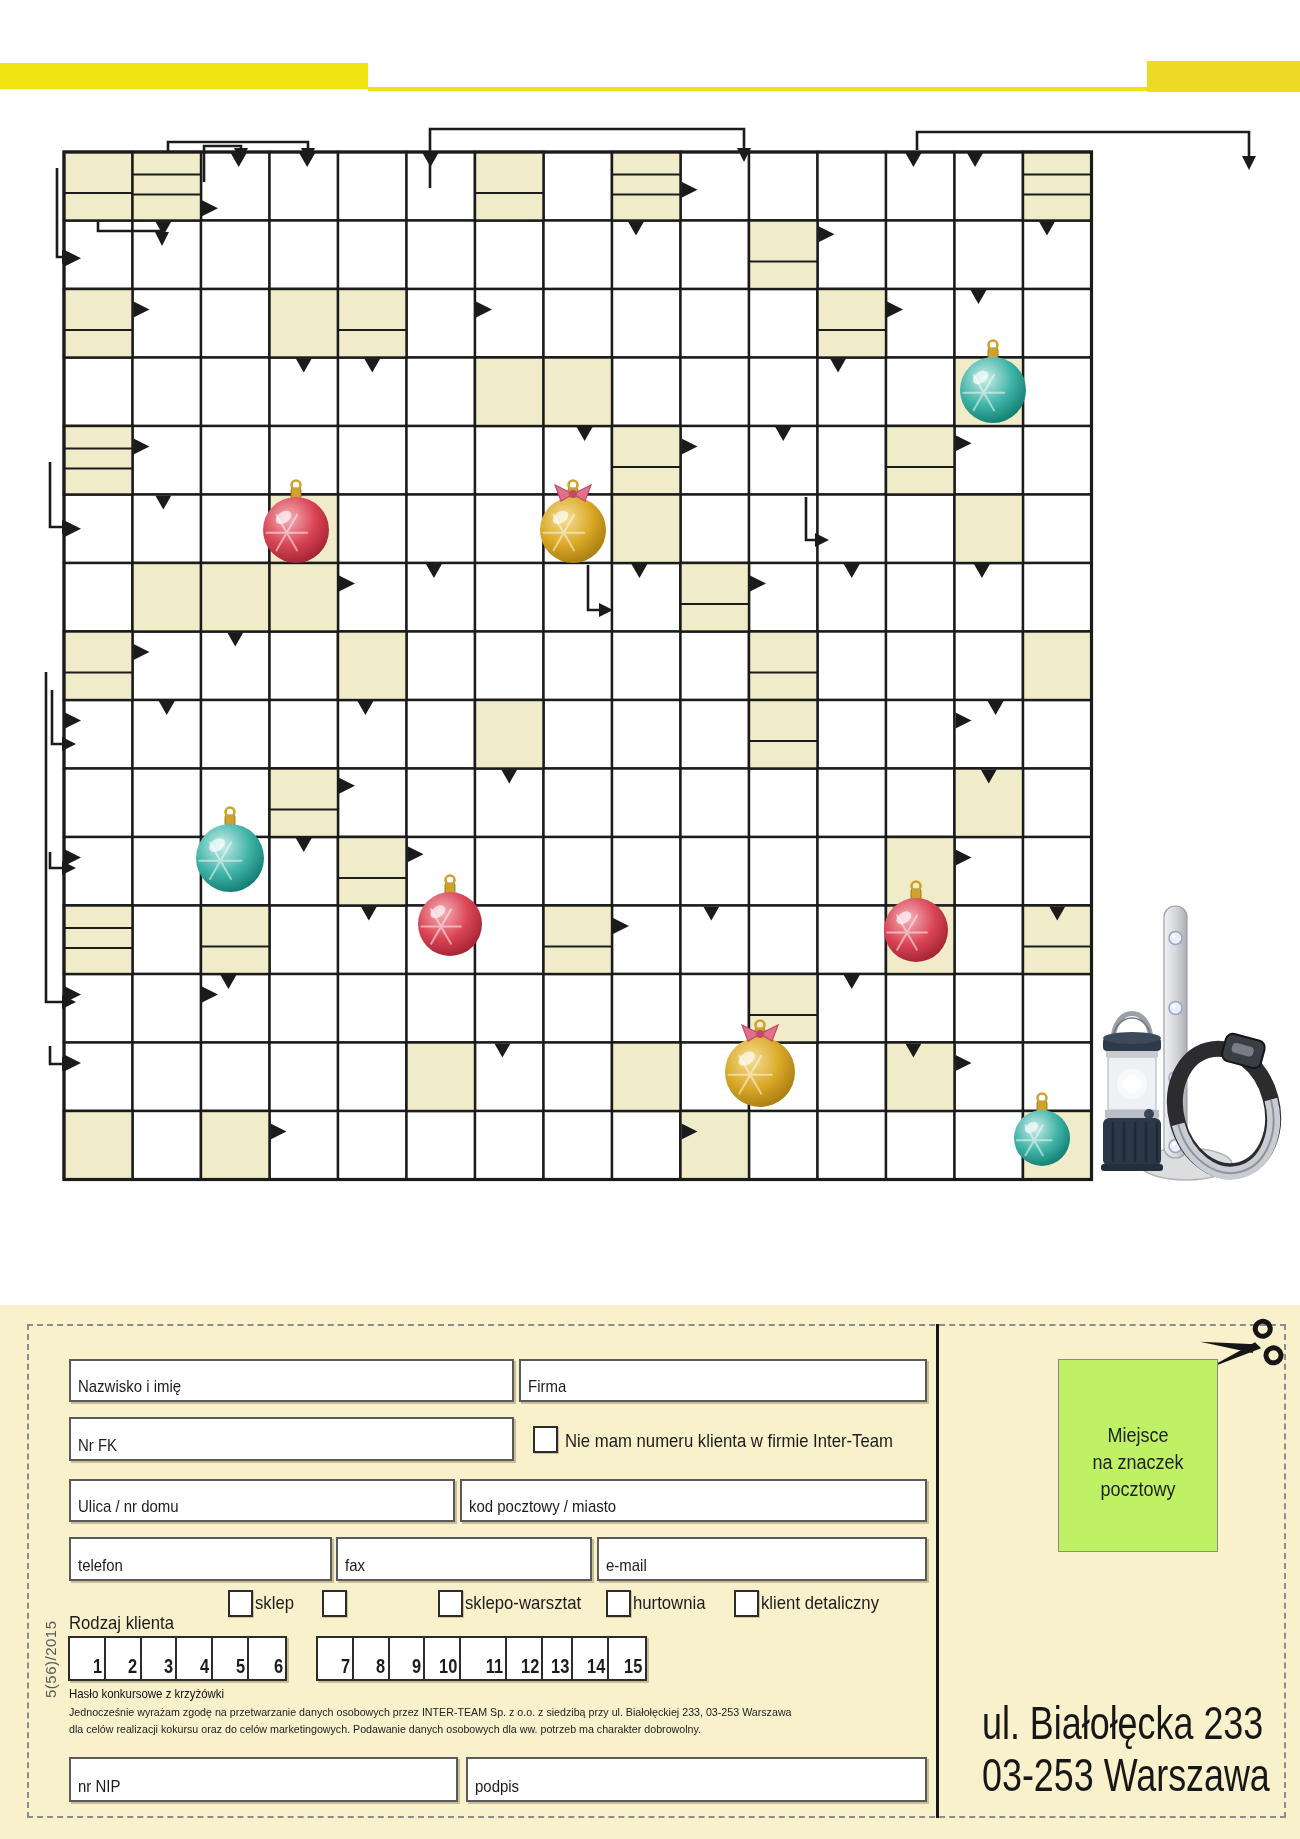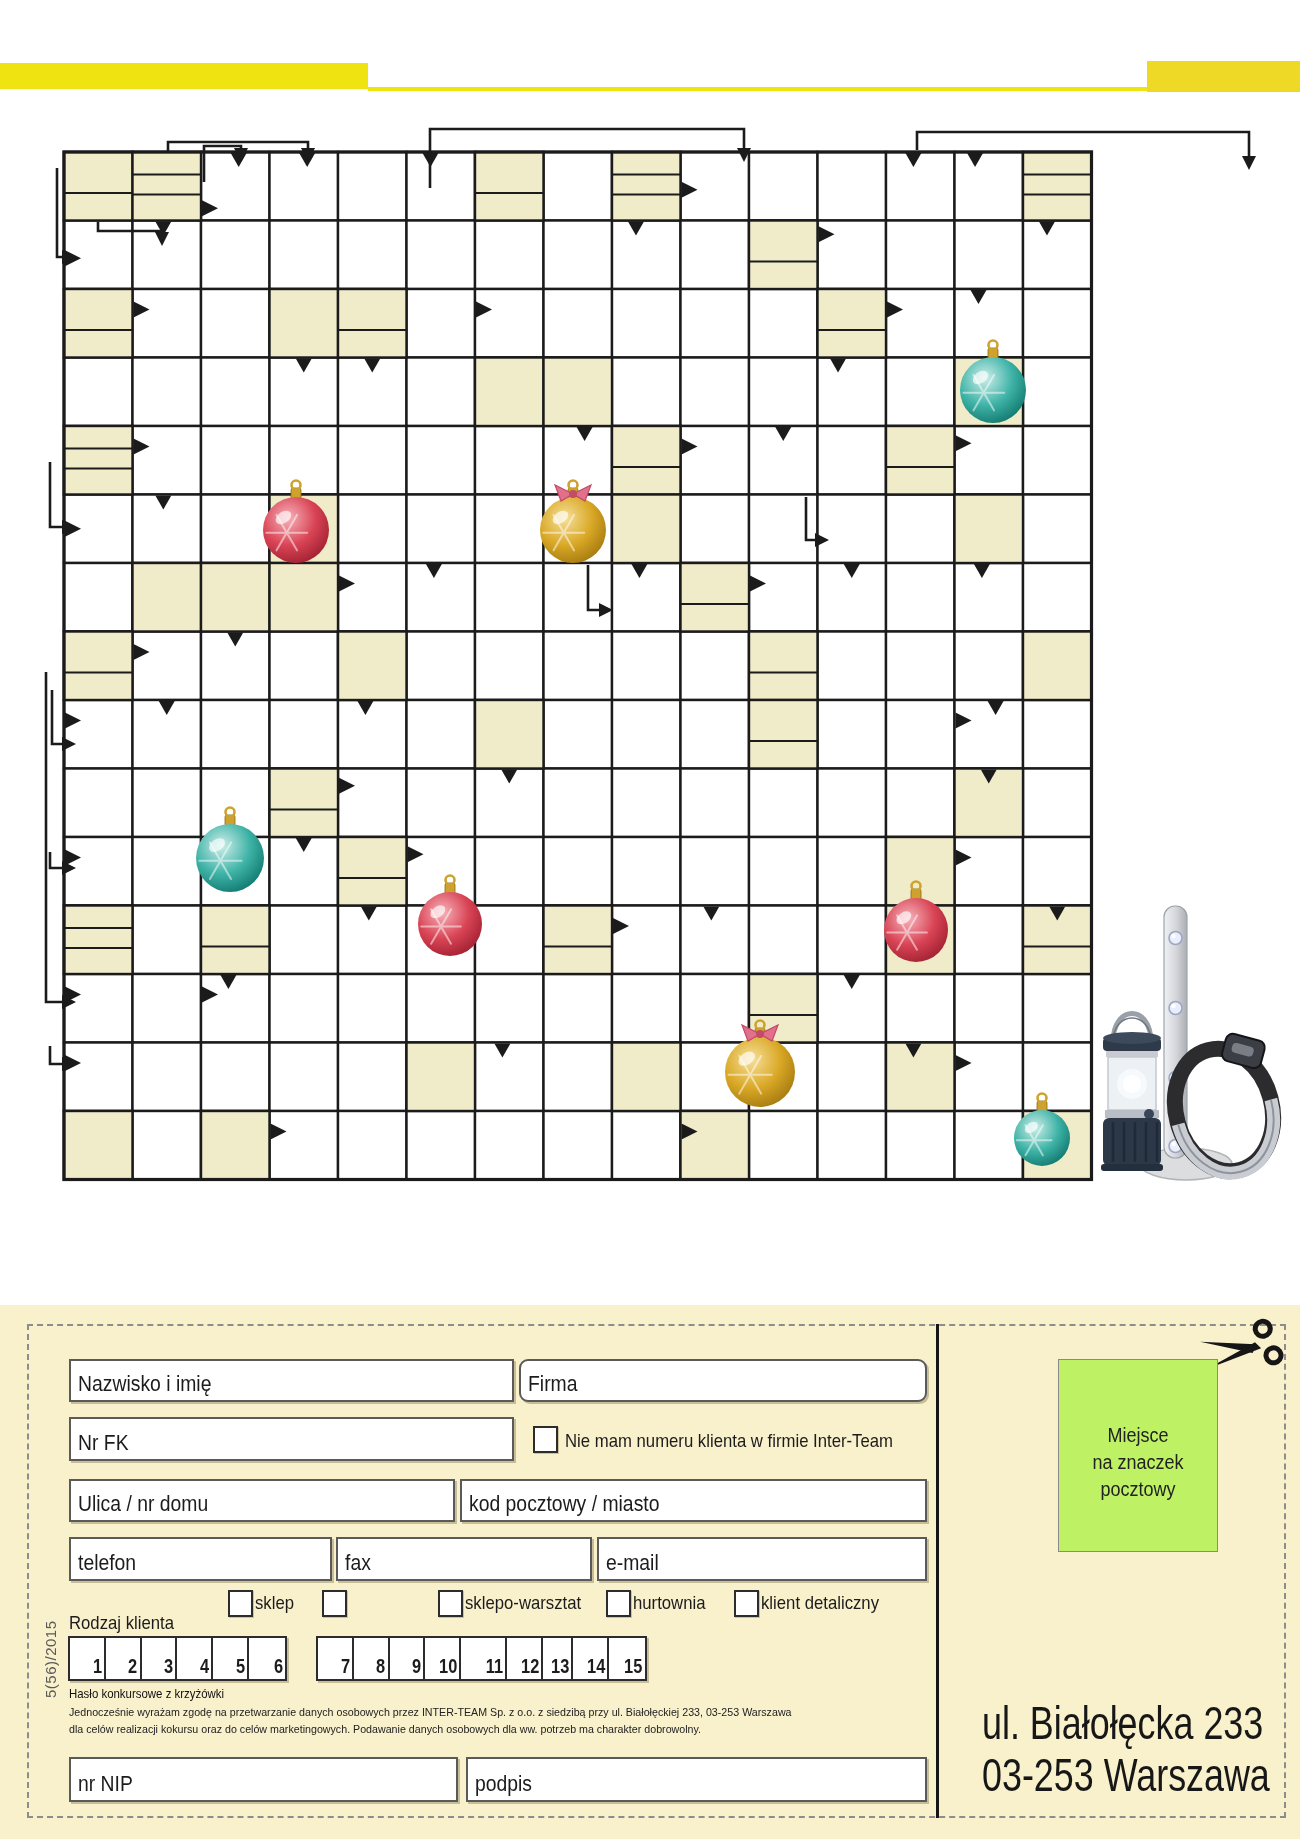--- a/index.html
+++ b/index.html
@@ -14,21 +14,21 @@
   #yellow-line{left:368px;top:87px;width:779px;height:4px;}
   #yellow-right{left:1147px;top:61px;width:153px;height:31px;}
 
   
   #cream{left:0;top:1305px;width:1300px;height:534px;background:#f9f0cc;}
   #cutline{left:27px;top:1324px;width:1255px;height:490px;border:2px dashed #8d8d8d;}
   #divider{left:936px;top:1324px;width:3px;height:494px;background:#161616;}
 
   .fieldbox{position:absolute;background:#ffffff;border:2px solid #5a5a5a;
             box-shadow:2px 2px 0 rgba(125,112,70,.40);}
-  .fieldbox .lbl{position:absolute;left:7px;bottom:3px;font-size:22px;color:#1c1c1c;text-decoration:underline;}
+  .fieldbox .lbl{position:absolute;left:7px;bottom:3px;font-size:17px;color:#1c1c1c;text-decoration:underline;}
 
   .cbx{position:absolute;width:21px;height:23px;background:#fff;border:2px solid #2c2c2c;
        box-shadow:1px 1px 0 rgba(125,112,70,.35);}
   .cblabel{position:absolute;font-size:19px;color:#1c1c1c;}
 
   #rodzaj-label{left:69px;top:1592px;font-size:19px;margin-top:20px;}
 
   .numgroup{position:absolute;top:1636px;height:41px;background:#fff;border:2px solid #2c2c2c;
             box-shadow:2px 2px 0 rgba(125,112,70,.40);display:flex;}
   .numcell{position:relative;height:100%;border-right:2px solid #2c2c2c;box-sizing:border-box;}
@@ -656,21 +656,21 @@
       <path d="M6,44 L58,26 L63,33 Z"></path>
       <circle cx="68" cy="14" r="7.5" fill="none" stroke="#161616" stroke-width="5"></circle>
       <circle cx="74" cy="42" r="7.5" fill="none" stroke="#161616" stroke-width="5"></circle>
     </g>
   </svg>
 
   <div id="form-fields">
       <div class="fieldbox" style="left: 69px; top: 1359px; width: 441px; height: 39px;">
         <div class="lbl"><span class="cond">Nazwisko i imię</span></div>
       </div>
-      <div class="fieldbox" style="left: 519px; top: 1359px; width: 404px; height: 39px; border-radius: 9px;">
+      <div class="fieldbox" style="left: 519px; top: 1359px; width: 404px; height: 39px;">
         <div class="lbl"><span class="cond">Firma</span></div>
       </div>
       <div class="fieldbox" style="left: 69px; top: 1417px; width: 441px; height: 40px;">
         <div class="lbl"><span class="cond">Nr FK</span></div>
       </div>
       <div class="fieldbox" style="left: 69px; top: 1479px; width: 382px; height: 39px;">
         <div class="lbl"><span class="cond">Ulica / nr domu</span></div>
       </div>
       <div class="fieldbox" style="left: 460px; top: 1479px; width: 463px; height: 39px;">
         <div class="lbl"><span class="cond">kod pocztowy / miasto</span></div>

